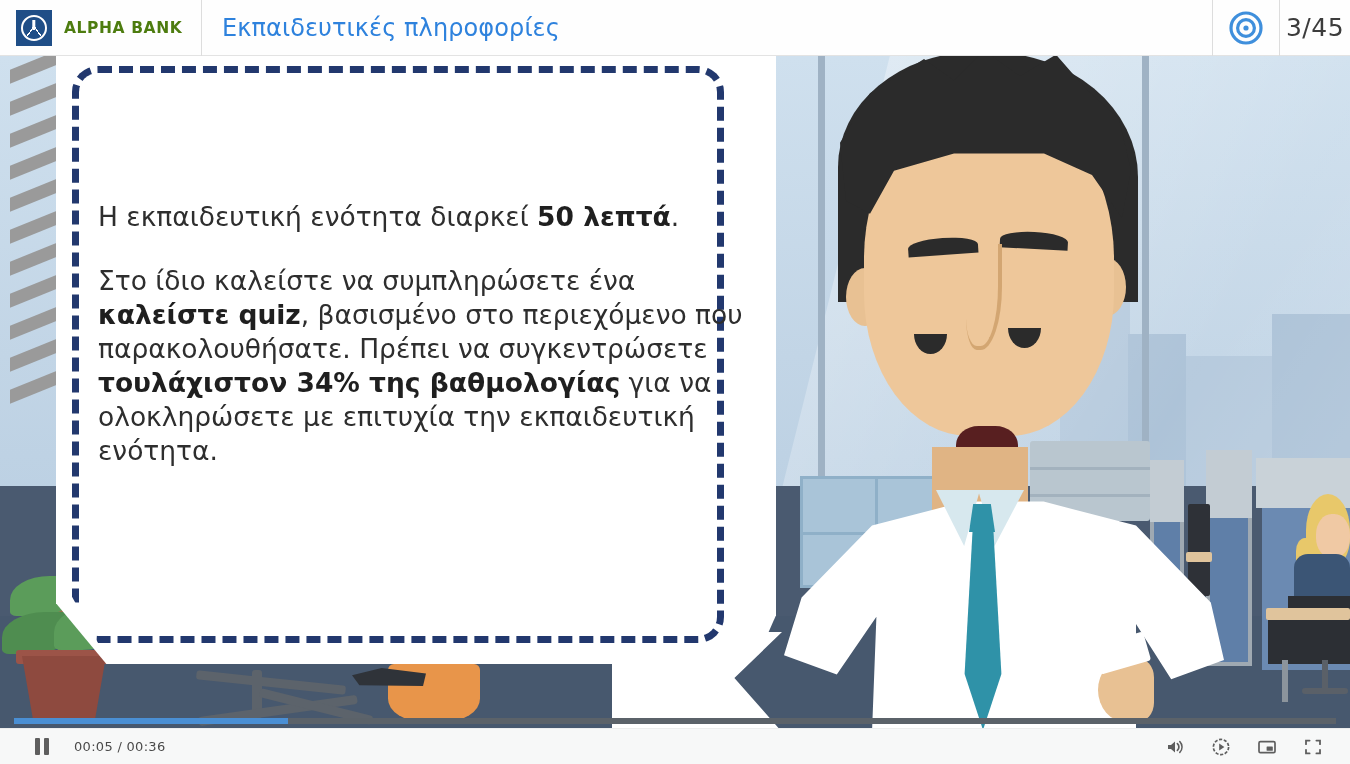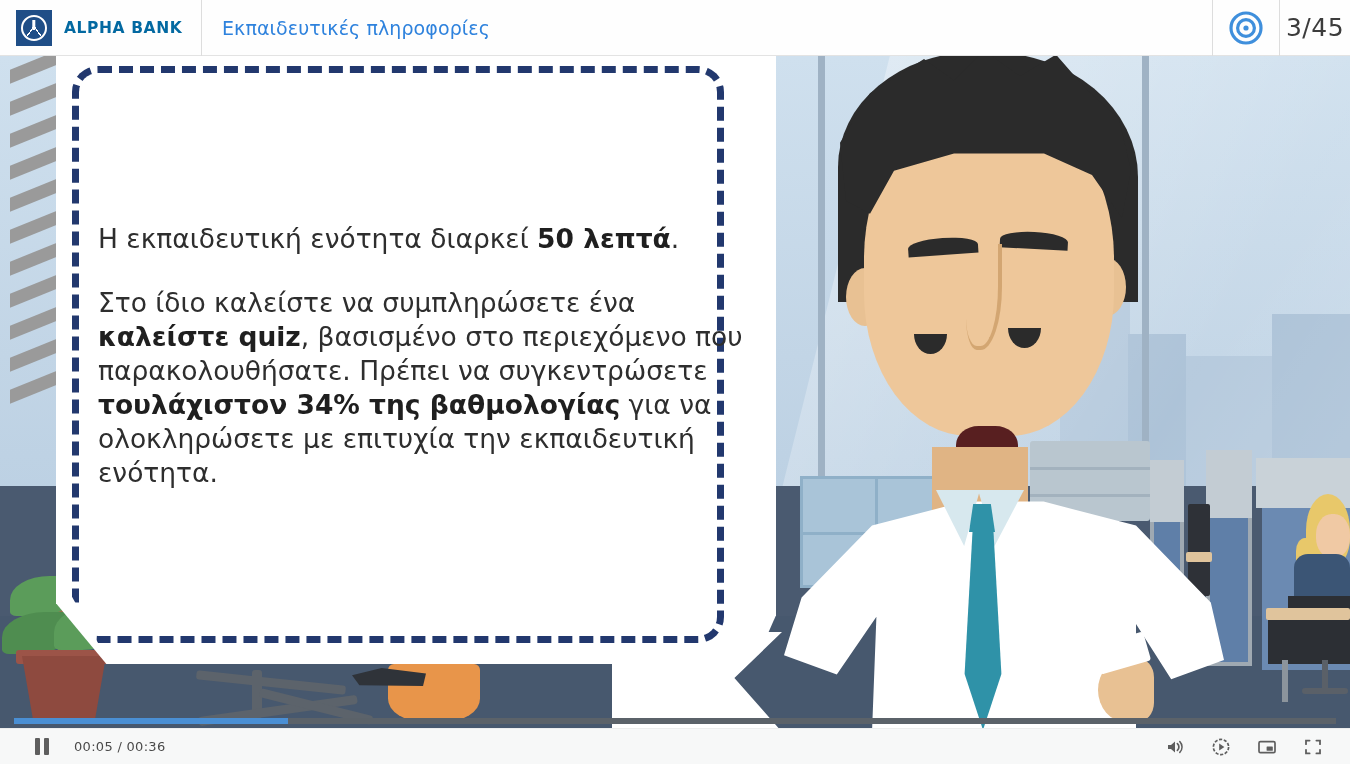--- a/index.html
+++ b/index.html
@@ -31,26 +31,26 @@
     background: #fff; transform: translateX(-50%);
   }
   .brand-logo .ring:after {
     content: ""; position: absolute; left: 50%; top: 9px; width: 14px; height: 10px;
     transform: translateX(-50%);
     background:
       linear-gradient(to bottom right, transparent 46%, #fff 46%, #fff 56%, transparent 56%) no-repeat left top / 7px 10px,
       linear-gradient(to bottom left,  transparent 46%, #fff 46%, #fff 56%, transparent 56%) no-repeat right top / 7px 10px;
   }
   .brand-name {
-    margin-left: 12px; font-size: 15.5px; font-weight: 700; color: #0369a1;
+    margin-left: 12px; font-size: 15.5px; font-weight: 700; color: #4d7c0f;
     letter-spacing: 0.6px; white-space: nowrap;
   }
   .hdr-divider { width: 1px; height: 56px; background: #dddddd; }
   .hdr-title {
-    flex: 1; padding-left: 20px; font-size: 19px; color: #2e82dd;
+    flex: 1; padding-left: 20px; font-size: 24px; color: #2e82dd;
     font-weight: 400; white-space: nowrap; letter-spacing: 0.1px;
   }
   .hdr-target-cell {
     width: 68px; height: 56px; display: flex; align-items: center; justify-content: center;
     border-left: 1px solid #dddddd; border-right: 1px solid #dddddd;
   }
   .bullseye { width: 36px; height: 36px; }
   .hdr-page {
     width: 70px; display: flex; align-items: center; justify-content: center;
     font-size: 25px; color: #3c3c3c; letter-spacing: 0.5px;
@@ -174,21 +174,21 @@
     border: 7px dashed #22386e; border-radius: 26px;
     clip-path: polygon(0 0, 100% 0, 100% 100%, 4% 100%, 0 92%);
     background: transparent;
   }
   .bubble-tail {
     position: absolute; left: 612px; top: 576px; width: 170px; height: 100px;
     background: #ffffff;
     clip-path: polygon(0 0, 100% 0, 72% 46%, 100% 100%, 0 100%);
   }
   .bubble-text {
-    position: absolute; left: 98px; top: 166px; width: 646px;
+    position: absolute; left: 98px; top: 144px; width: 646px;
     font-size: 26.5px; line-height: 1.285; color: #2e2e2e; font-weight: 400;
   }
   .bubble-text p { margin: 0 0 30px 0; }
   .bubble-text p:last-child { margin-bottom: 0; }
   .bubble-text b { font-weight: 700; color: #1f1f1f; }
 
   
   .progress-track {
     position: absolute; left: 14px; top: 718px; width: 1322px; height: 6px;
     background: #5b6269; cursor: pointer;

